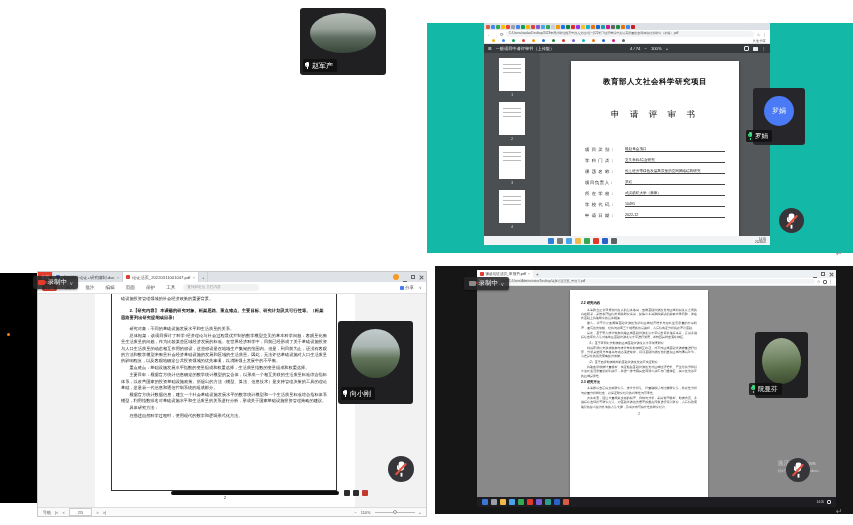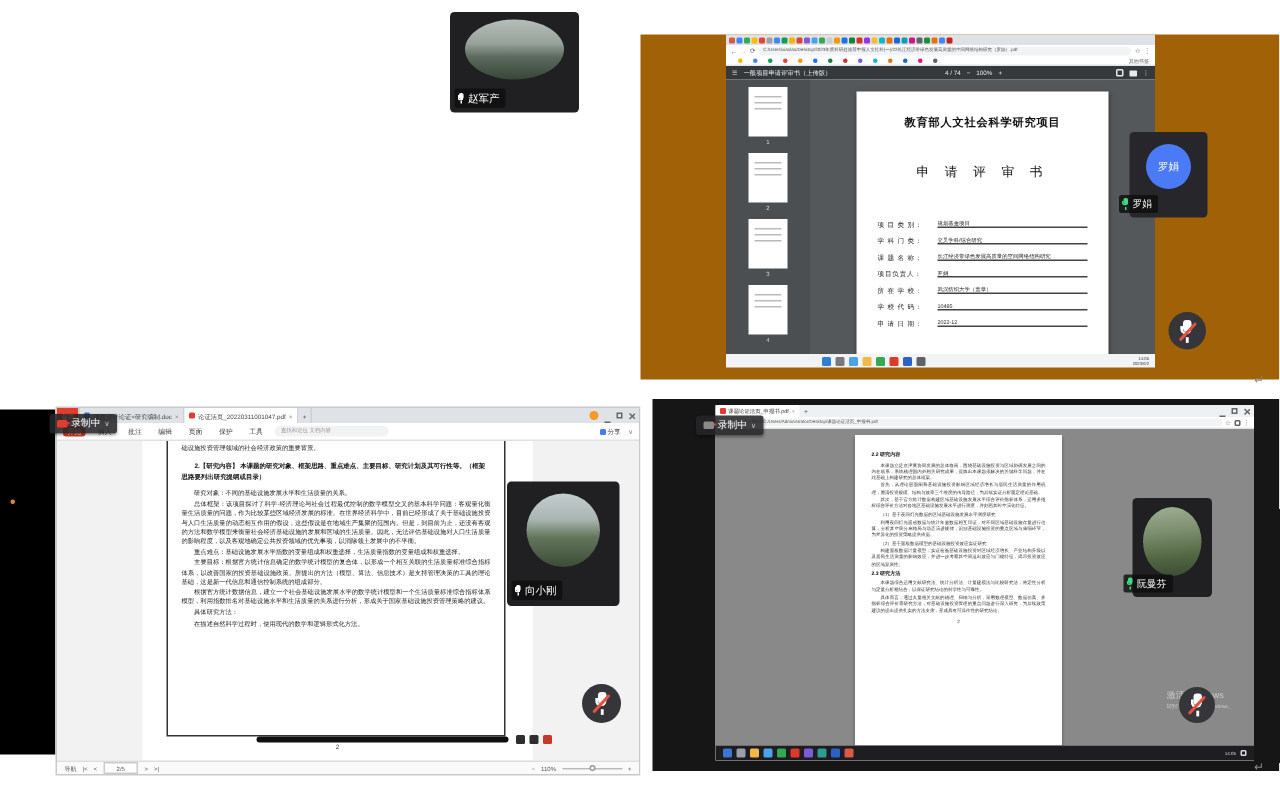--- a/index.html
+++ b/index.html
@@ -293,21 +293,21 @@
     <div class="nameplate" style="left:3px;bottom:3px">
       <span class="mic" style="color:#fff">
           <i></i>
           <u></u>
           <s></s>
         </span>
       <span>赵军产</span>
     </div>
   </div>
 
-  <div class="tile" id="tr" style="left:427px;top:23px;width:426px;height:230px;background:#a16207">
+  <div class="tile" id="tr" style="left:427px;top:23px;width:426px;height:230px;background:#14b8a6">
     <div class="a" style="left:57px;top:0;width:286px;height:213px;background:#fff;overflow:hidden">
       <div class="favs" style="height:7px;background:#dee1e6">
 
       <span class="fav" style="background: rgb(217, 91, 67);"></span>
           <span class="fav" style="background: rgb(66, 133, 244);"></span>
           <span class="fav" style="background: rgb(52, 168, 83);"></span>
           <span class="fav" style="background: rgb(251, 188, 5);"></span>
           <span class="fav" style="background: rgb(234, 67, 53);"></span>
           <span class="fav" style="background: rgb(154, 160, 166);"></span>
           <span class="fav" style="background: rgb(66, 133, 244);"></span>

